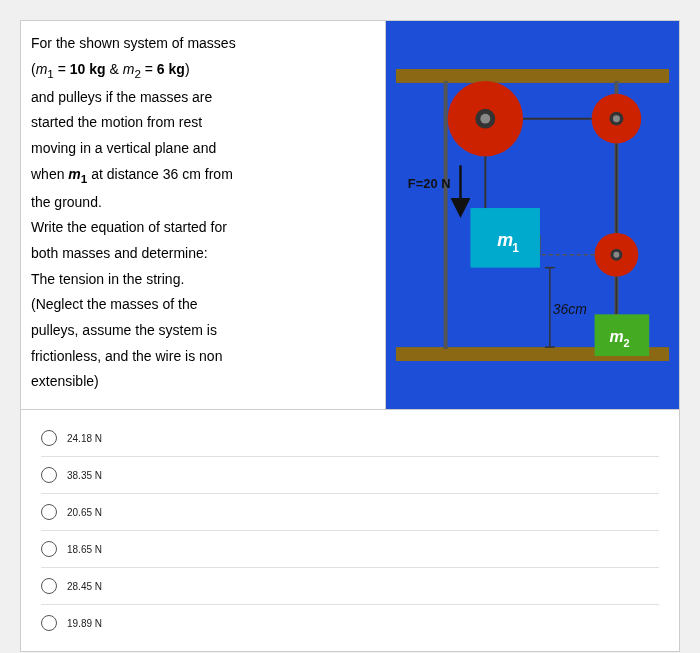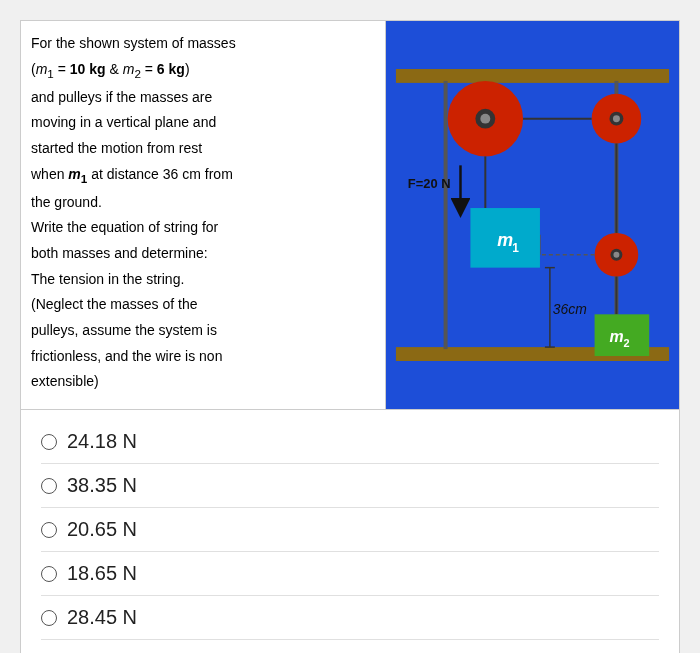--- a/index.html
+++ b/index.html
@@ -76,39 +76,39 @@
       width: 16px;
       height: 16px;
       border-radius: 50%;
       border: 1.5px solid #555;
       margin-right: 10px;
       flex-shrink: 0;
       background: white;
     }
 
     .option-label {
-      font-size: 20px;
+      font-size: 10px;
       color: #222;
     }
   </style>
 </head>
 <body>
 
 <div class="main-container">
   <div class="question-panel">
 
     <div class="text-panel">
       <p>For the shown system of masses</p>
       <p>(<i>m</i><sub>1</sub> = <b>10 kg</b> &amp; <i>m</i><sub>2</sub> = <b>6 kg</b>)</p>
       <p>and pulleys if the masses are</p>
+      <p>started the motion from rest</p>
       <p>moving in a vertical plane and</p>
-      <p>started the motion from rest</p>
       <p>when <b><i>m</i><sub>1</sub></b> at distance 36 cm from</p>
       <p>the ground.</p>
-      <p>Write the equation of string for</p>
+      <p>Write the equation of started for</p>
       <p>both masses and determine:</p>
       <p class="bold">The tension in the string.</p>
       <p>(Neglect the masses of the</p>
       <p>pulleys, assume the system is</p>
       <p>frictionless, and the wire is non</p>
       <p>extensible)</p>
     </div>
 
     <div class="diagram-panel">
       <svg viewBox="0 0 295 310" xmlns="http://www.w3.org/2000/svg">

